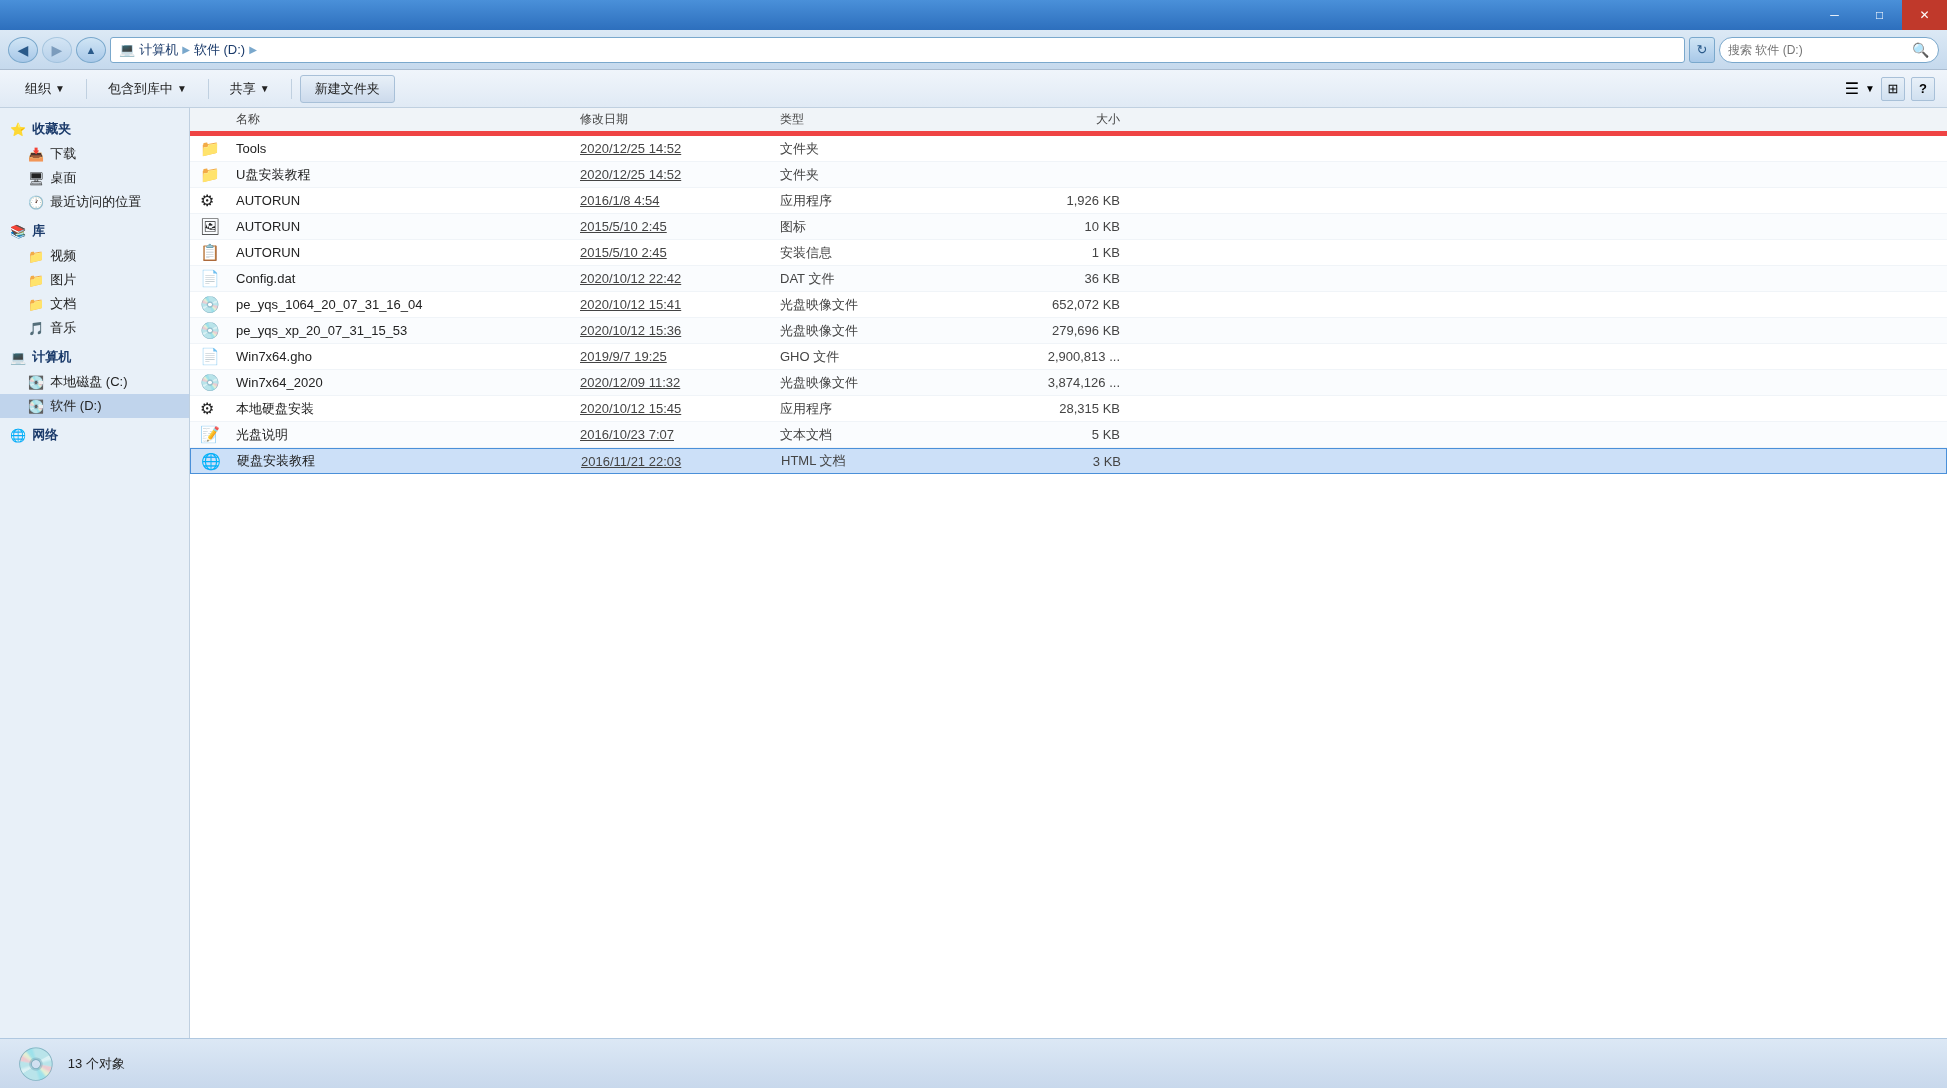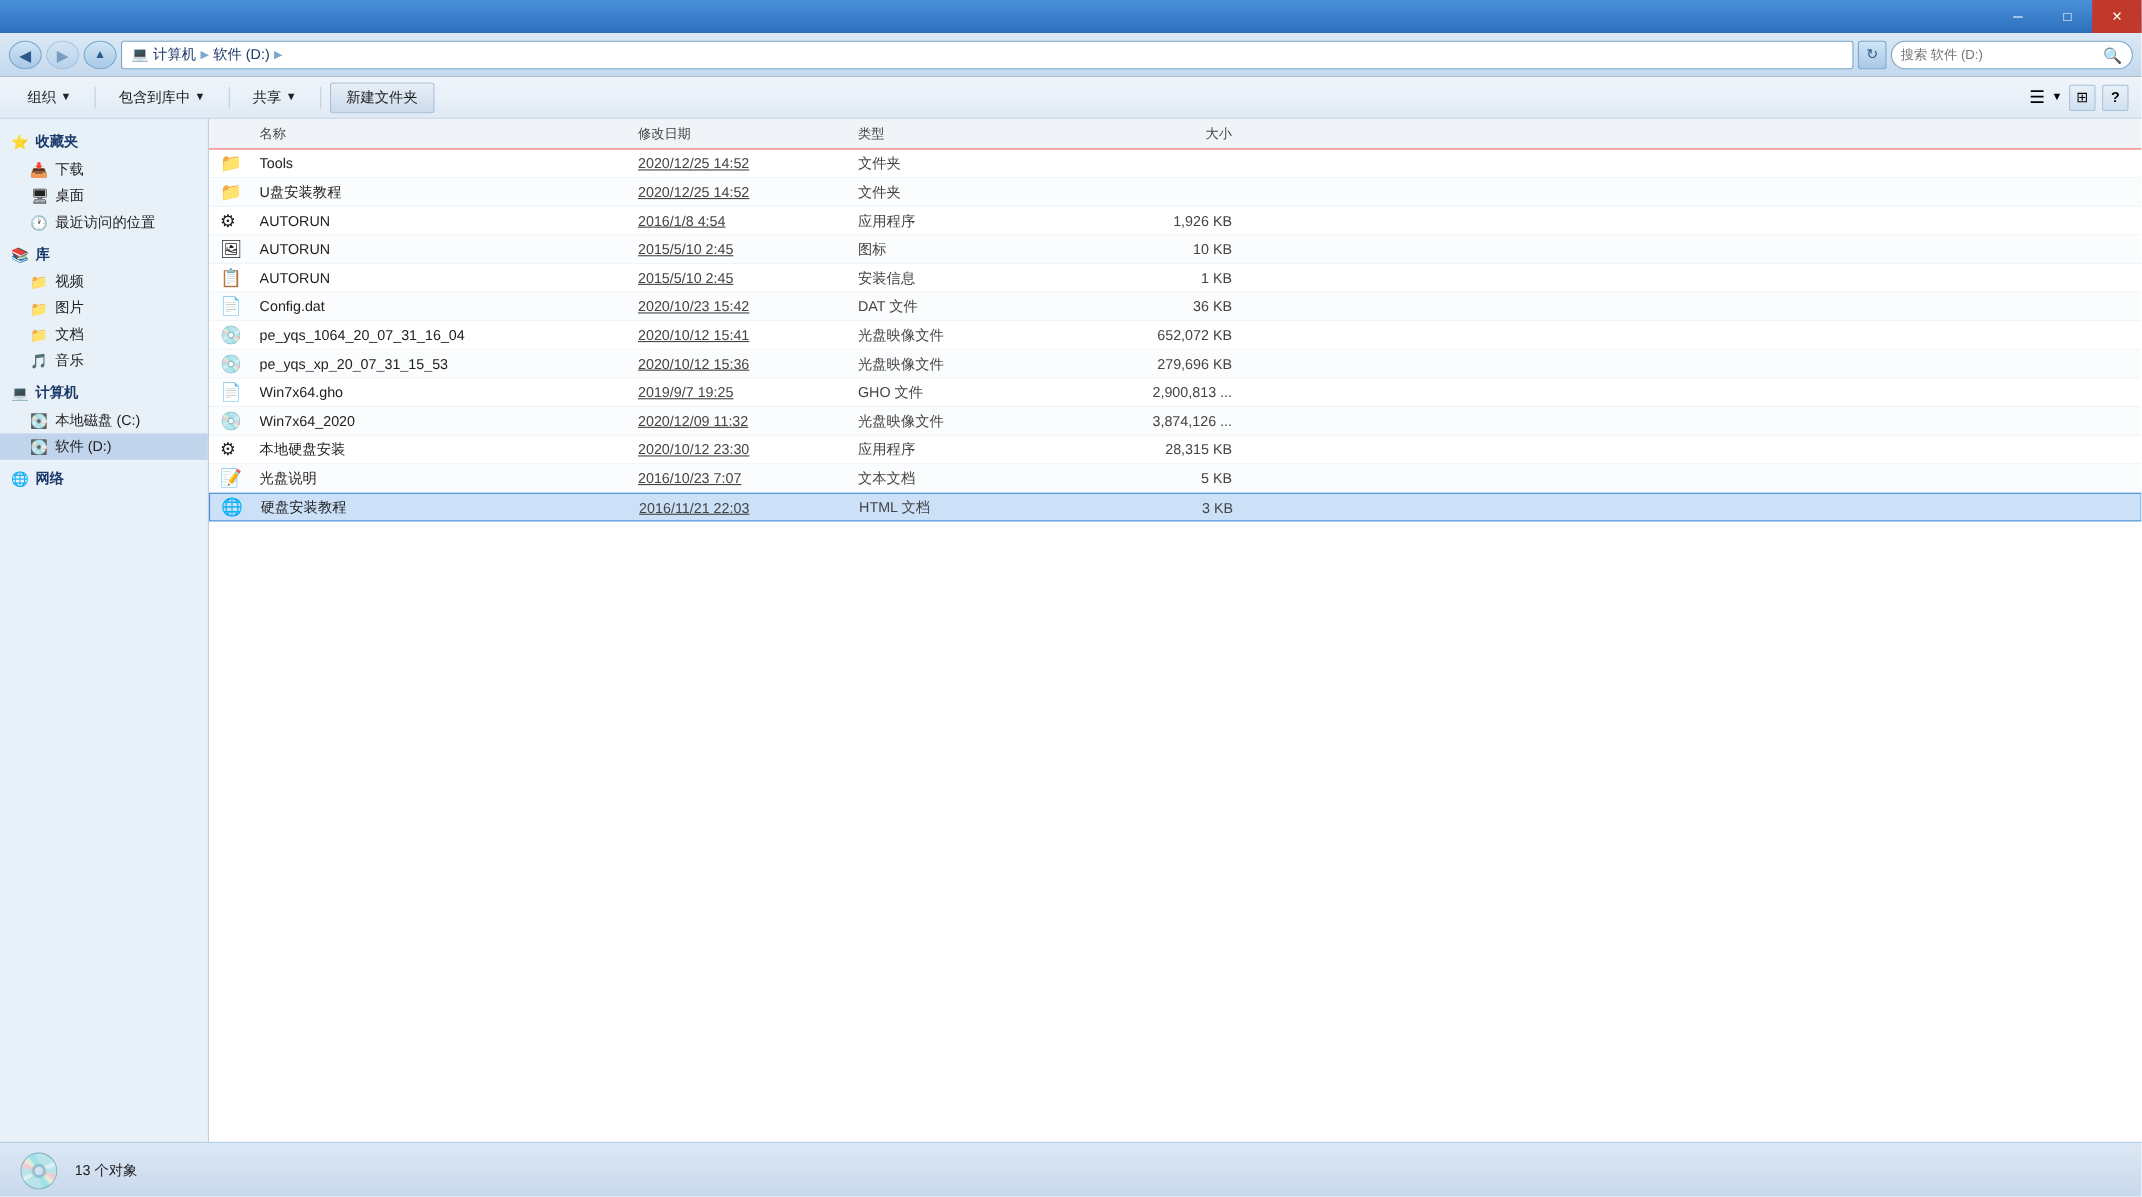--- a/index.html
+++ b/index.html
@@ -194,21 +194,21 @@
       flex: 1;
       display: flex;
       flex-direction: column;
       overflow: hidden;
     }
 
     
     .col-headers {
       height: 28px;
       background: #f0f4f8;
-      border-bottom: 1px solid #ef4444;
+      border-bottom: 5px solid #ef4444;
       display: flex;
       align-items: center;
       padding: 0 10px;
       font-size: 12px;
       color: #444;
     }
     .col-name { width: 380px; padding-left: 36px; cursor: pointer; }
     .col-date { width: 200px; cursor: pointer; }
     .col-type { width: 180px; cursor: pointer; }
     .col-size { width: 160px; text-align: right; cursor: pointer; }
@@ -429,21 +429,21 @@
           <div class="file-cell-name">AUTORUN</div>
           <div class="file-cell-date">2015/5/10 2:45</div>
           <div class="file-cell-type">安装信息</div>
           <div class="file-cell-size">1 KB</div>
         </div>
         <div class="file-row even">
           <div class="file-icon">
             <span>📄</span>
           </div>
           <div class="file-cell-name">Config.dat</div>
-          <div class="file-cell-date">2020/10/23 15:42</div>
+          <div class="file-cell-date">2020/10/12 22:42</div>
           <div class="file-cell-type">DAT 文件</div>
           <div class="file-cell-size">36 KB</div>
         </div>
         <div class="file-row">
           <div class="file-icon">
             <span>💿</span>
           </div>
           <div class="file-cell-name">pe_yqs_1064_20_07_31_16_04</div>
           <div class="file-cell-date">2020/10/12 15:41</div>
           <div class="file-cell-type">光盘映像文件</div>
@@ -474,21 +474,21 @@
           <div class="file-cell-name">Win7x64_2020</div>
           <div class="file-cell-date">2020/12/09 11:32</div>
           <div class="file-cell-type">光盘映像文件</div>
           <div class="file-cell-size">3,874,126 ...</div>
         </div>
         <div class="file-row">
           <div class="file-icon">
             <span>⚙</span>
           </div>
           <div class="file-cell-name">本地硬盘安装</div>
-          <div class="file-cell-date">2020/10/12 23:30</div>
+          <div class="file-cell-date">2020/10/12 15:45</div>
           <div class="file-cell-type">应用程序</div>
           <div class="file-cell-size">28,315 KB</div>
         </div>
         <div class="file-row even">
           <div class="file-icon">
             <span>📝</span>
           </div>
           <div class="file-cell-name">光盘说明</div>
           <div class="file-cell-date">2016/10/23 7:07</div>
           <div class="file-cell-type">文本文档</div>

